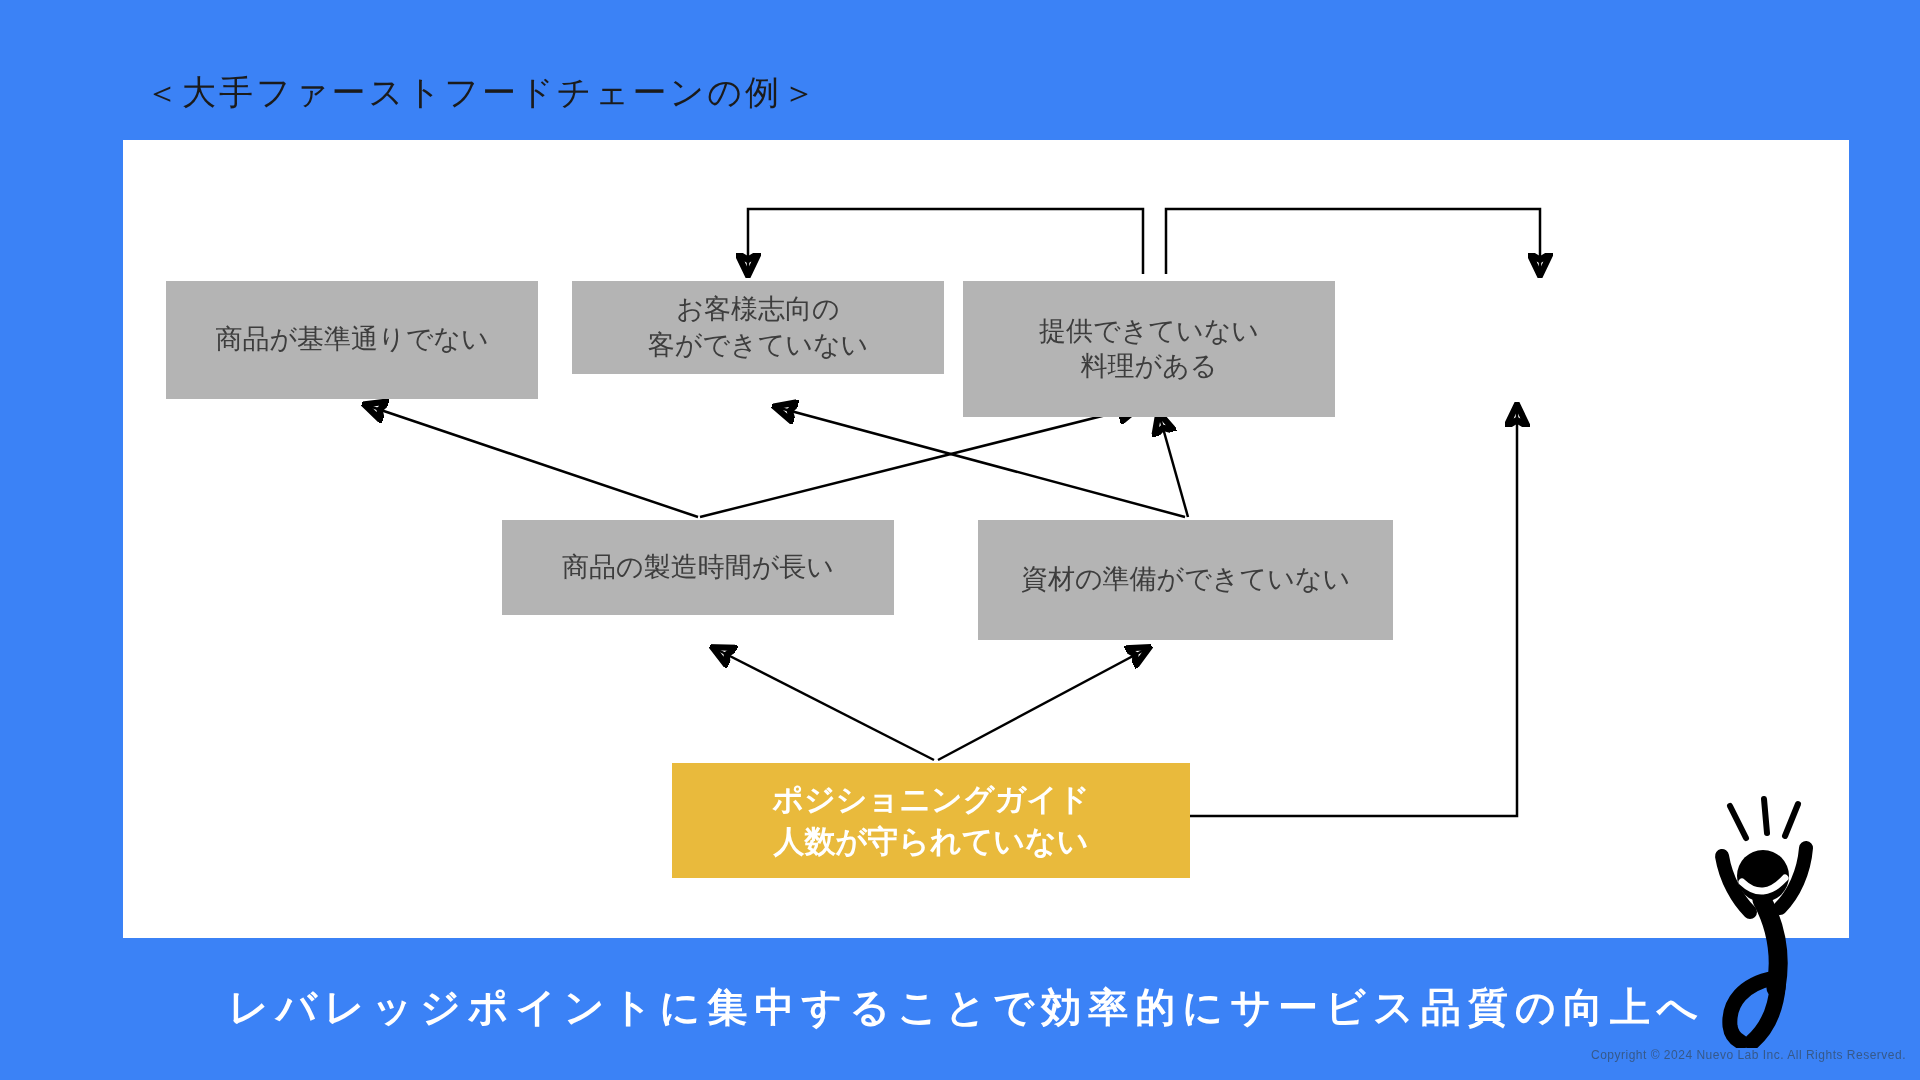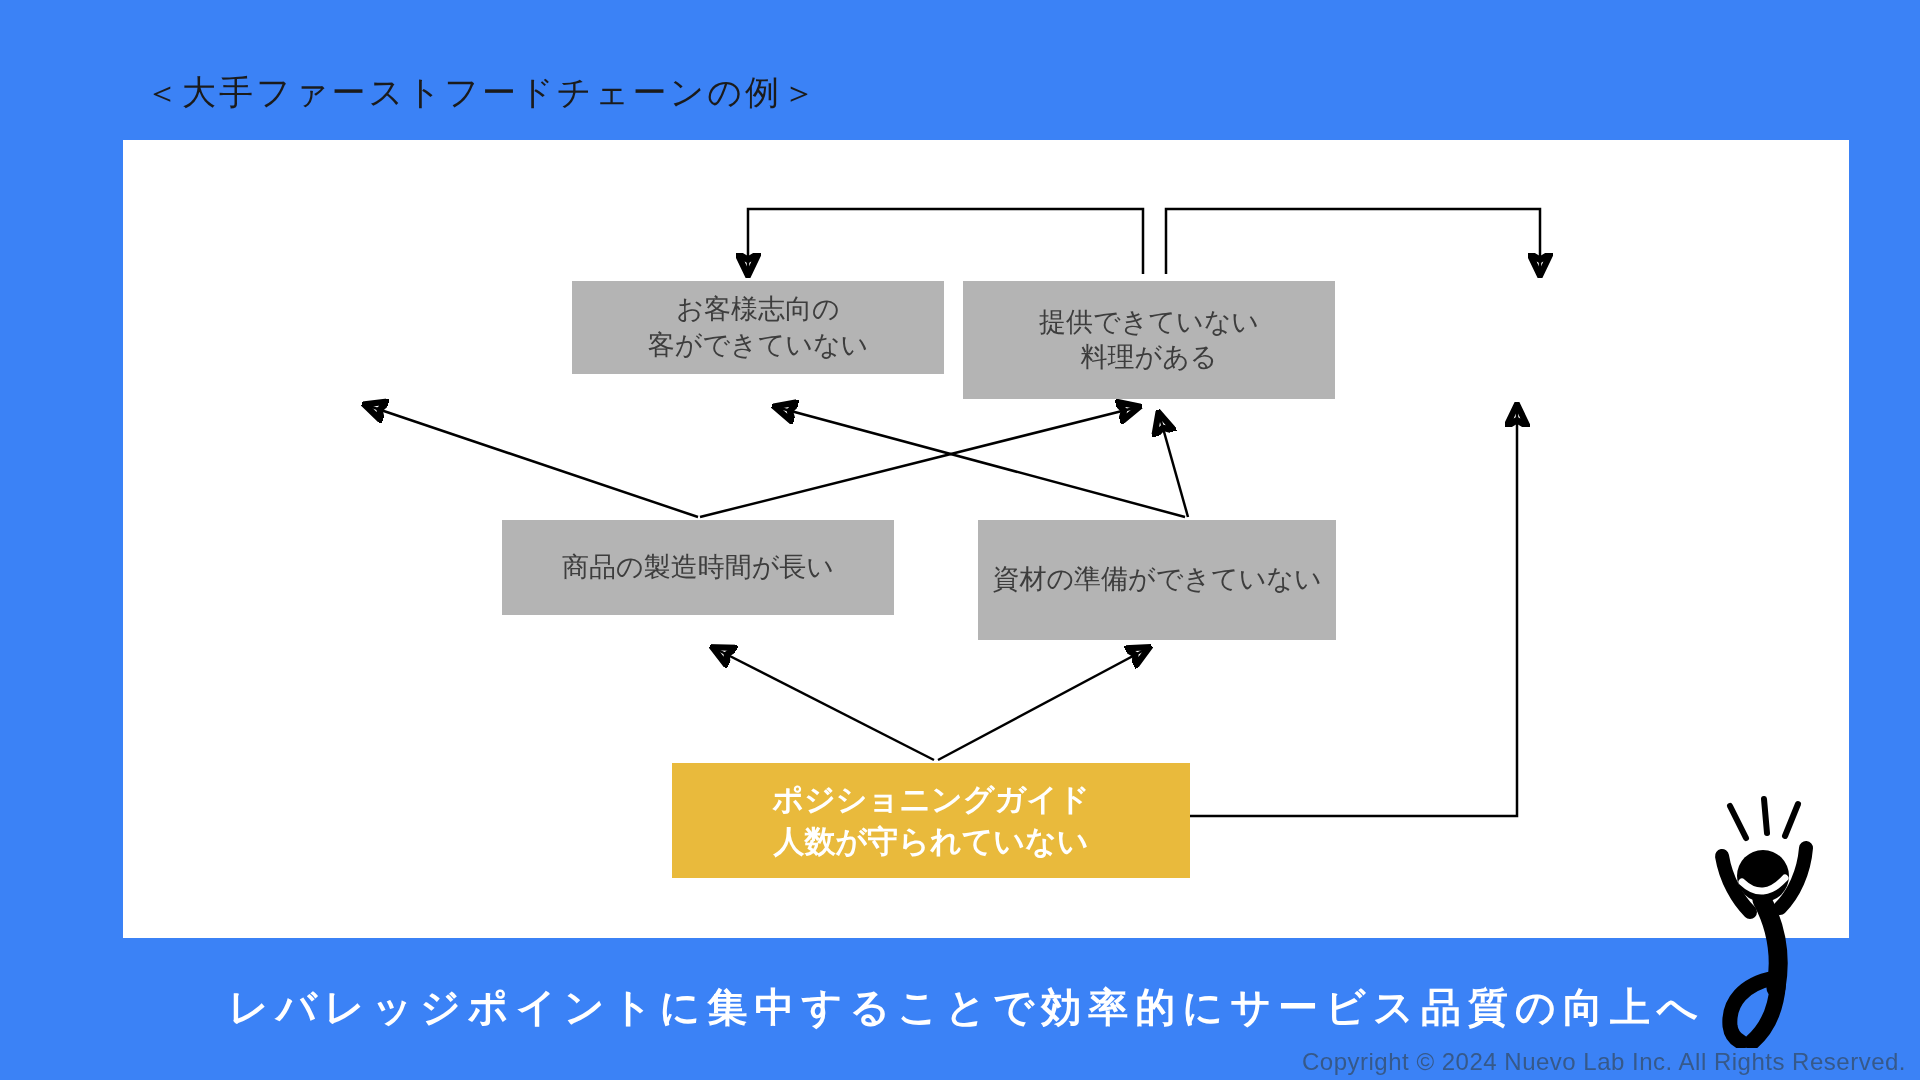--- a/index.html
+++ b/index.html
@@ -53,21 +53,21 @@
     fill:none;stroke:#000;stroke-width:2.5px;
   }
   .footer-message{
     position:absolute;left:0;right:0;top:980px;
     text-align:center;
     font-size:40px;font-weight:bold;color:#ffffff;
     letter-spacing:7px;white-space:nowrap;
   }
   .copyright{
     position:absolute;right:27px;top:1048px;
-    font-size:24px;color:rgba(50,48,30,0.5);
+    font-size:12px;color:rgba(50,48,30,0.5);
     letter-spacing:0.5px;
     text-align:center;
   }
   .person{
     position:absolute;left:1688px;top:796px;
     width:170px;height:252px;
   }
 </style>
 </head>
 <body>
@@ -88,37 +88,40 @@
     <path d="M1166,274 L1166,209 L1540,209 L1540,274" marker-end="url(#ah)"></path>
     <path d="M698,517 L366,405" marker-end="url(#ah)"></path>
     <path d="M700,517 L1138,407" marker-end="url(#ah)"></path>
     <path d="M1185,517 L776,407" marker-end="url(#ah)"></path>
     <path d="M1188,517 L1159,414" marker-end="url(#ah)"></path>
     <path d="M934,760 L714,648" marker-end="url(#ah)"></path>
     <path d="M938,760 L1148,648" marker-end="url(#ah)"></path>
     <path d="M1190,816 L1517,816 L1517,406" marker-end="url(#ah)"></path>
   </svg>
 
+  <div class="node gray" style="left:166px;top:281px;width:372px;height:118px">
+    <span>商品が基準通りでない</span>
+  </div>
 
   <div class="node gray" style="left:572px;top:281px;width:372px;height:93px">
     <span>お客様志向の</span>
     <span>客ができていない</span>
   </div>
 
-  <div class="node gray" style="left:963px;top:281px;width:372px;height:118px">
+  <div class="node gray" style="left:963px;top:281px;width:372px;height:136px">
     <span>提供できていない</span>
     <span>料理がある</span>
   </div>
 
 
   <div class="node gray" style="left:502px;top:520px;width:392px;height:95px">
     <span>商品の製造時間が長い</span>
   </div>
 
-  <div class="node gray" style="left:978px;top:520px;width:358px;height:120px">
+  <div class="node gray" style="left:978px;top:520px;width:415px;height:120px">
     <span>資材の準備ができていない</span>
   </div>
 
   <div class="node leverage" style="left:672px;top:763px;width:518px;height:115px">
     <span>ポジショニングガイド</span>
     <span>人数が守られていない</span>
   </div>
 
   <div class="footer-message">レバレッジポイントに集中することで効率的にサービス品質の向上へ</div>
   <div class="copyright">Copyright © 2024 Nuevo Lab Inc. All Rights Reserved.</div>

